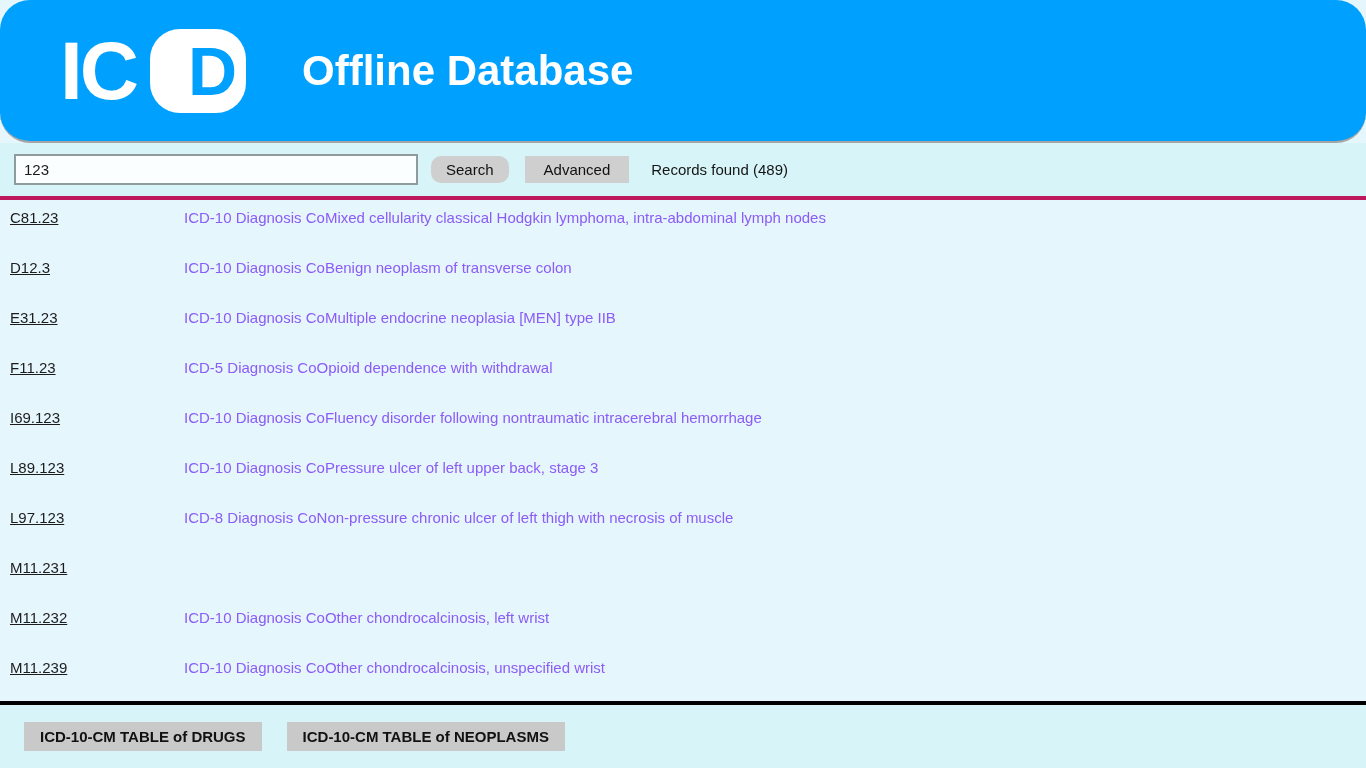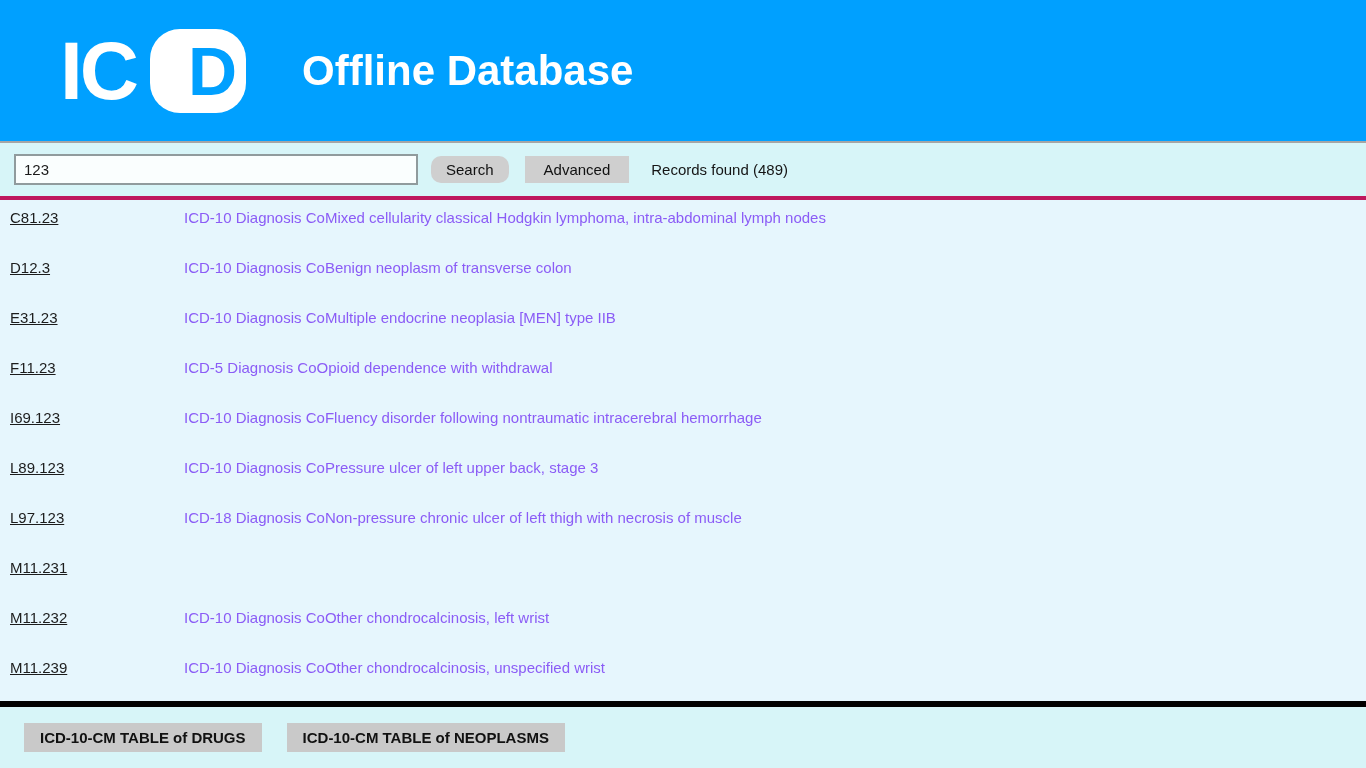--- a/index.html
+++ b/index.html
@@ -13,20 +13,21 @@
 
   
   .header {
     height: 143px;
     background: #00A0FF;
     border-bottom: 2px solid #A5A5A5;
     display: flex;
     align-items: center;
     padding-left: 60px;
     flex: none;
+    border-radius: 30px;
   }
   .logo { display: flex; align-items: center; }
   .logo-ic {
     color: #ffffff;
     font-size: 82px;
     font-weight: 700;
     line-height: 1;
     letter-spacing: -3px;
   }
   .logo-d-box {
@@ -114,21 +115,21 @@
     font-size: 15px;
     color: #8b5cf6;
     white-space: nowrap;
     margin-left: 46px;
   }
 
   
   .footer {
     height: 67px;
     background: #D7F5F8;
-    border-top: 6px solid #000000;
+    border-top: 4px solid #000000;
     display: flex;
     align-items: center;
     padding-left: 24px;
     flex: none;
   }
   .footer .btn {
     background: #C9C9C9;
     font-weight: 600;
     height: 29px;
     padding: 0 16px;
@@ -177,21 +178,21 @@
     <div class="row">
       <span class="code">I69.123</span>
       <span class="desc">ICD-10 Diagnosis CoFluency disorder following nontraumatic intracerebral hemorrhage</span>
     </div>
     <div class="row">
       <span class="code">L89.123</span>
       <span class="desc">ICD-10 Diagnosis CoPressure ulcer of left upper back, stage 3</span>
     </div>
     <div class="row">
       <span class="code">L97.123</span>
-      <span class="desc">ICD-18 Diagnosis CoNon-pressure chronic ulcer of left thigh with necrosis of muscle</span>
+      <span class="desc">ICD-8 Diagnosis CoNon-pressure chronic ulcer of left thigh with necrosis of muscle</span>
     </div>
     <div class="row">
       <span class="code">M11.231</span>
     </div>
     <div class="row">
       <span class="code">M11.232</span>
       <span class="desc">ICD-10 Diagnosis CoOther chondrocalcinosis, left wrist</span>
     </div>
     <div class="row">
       <span class="code">M11.239</span>

